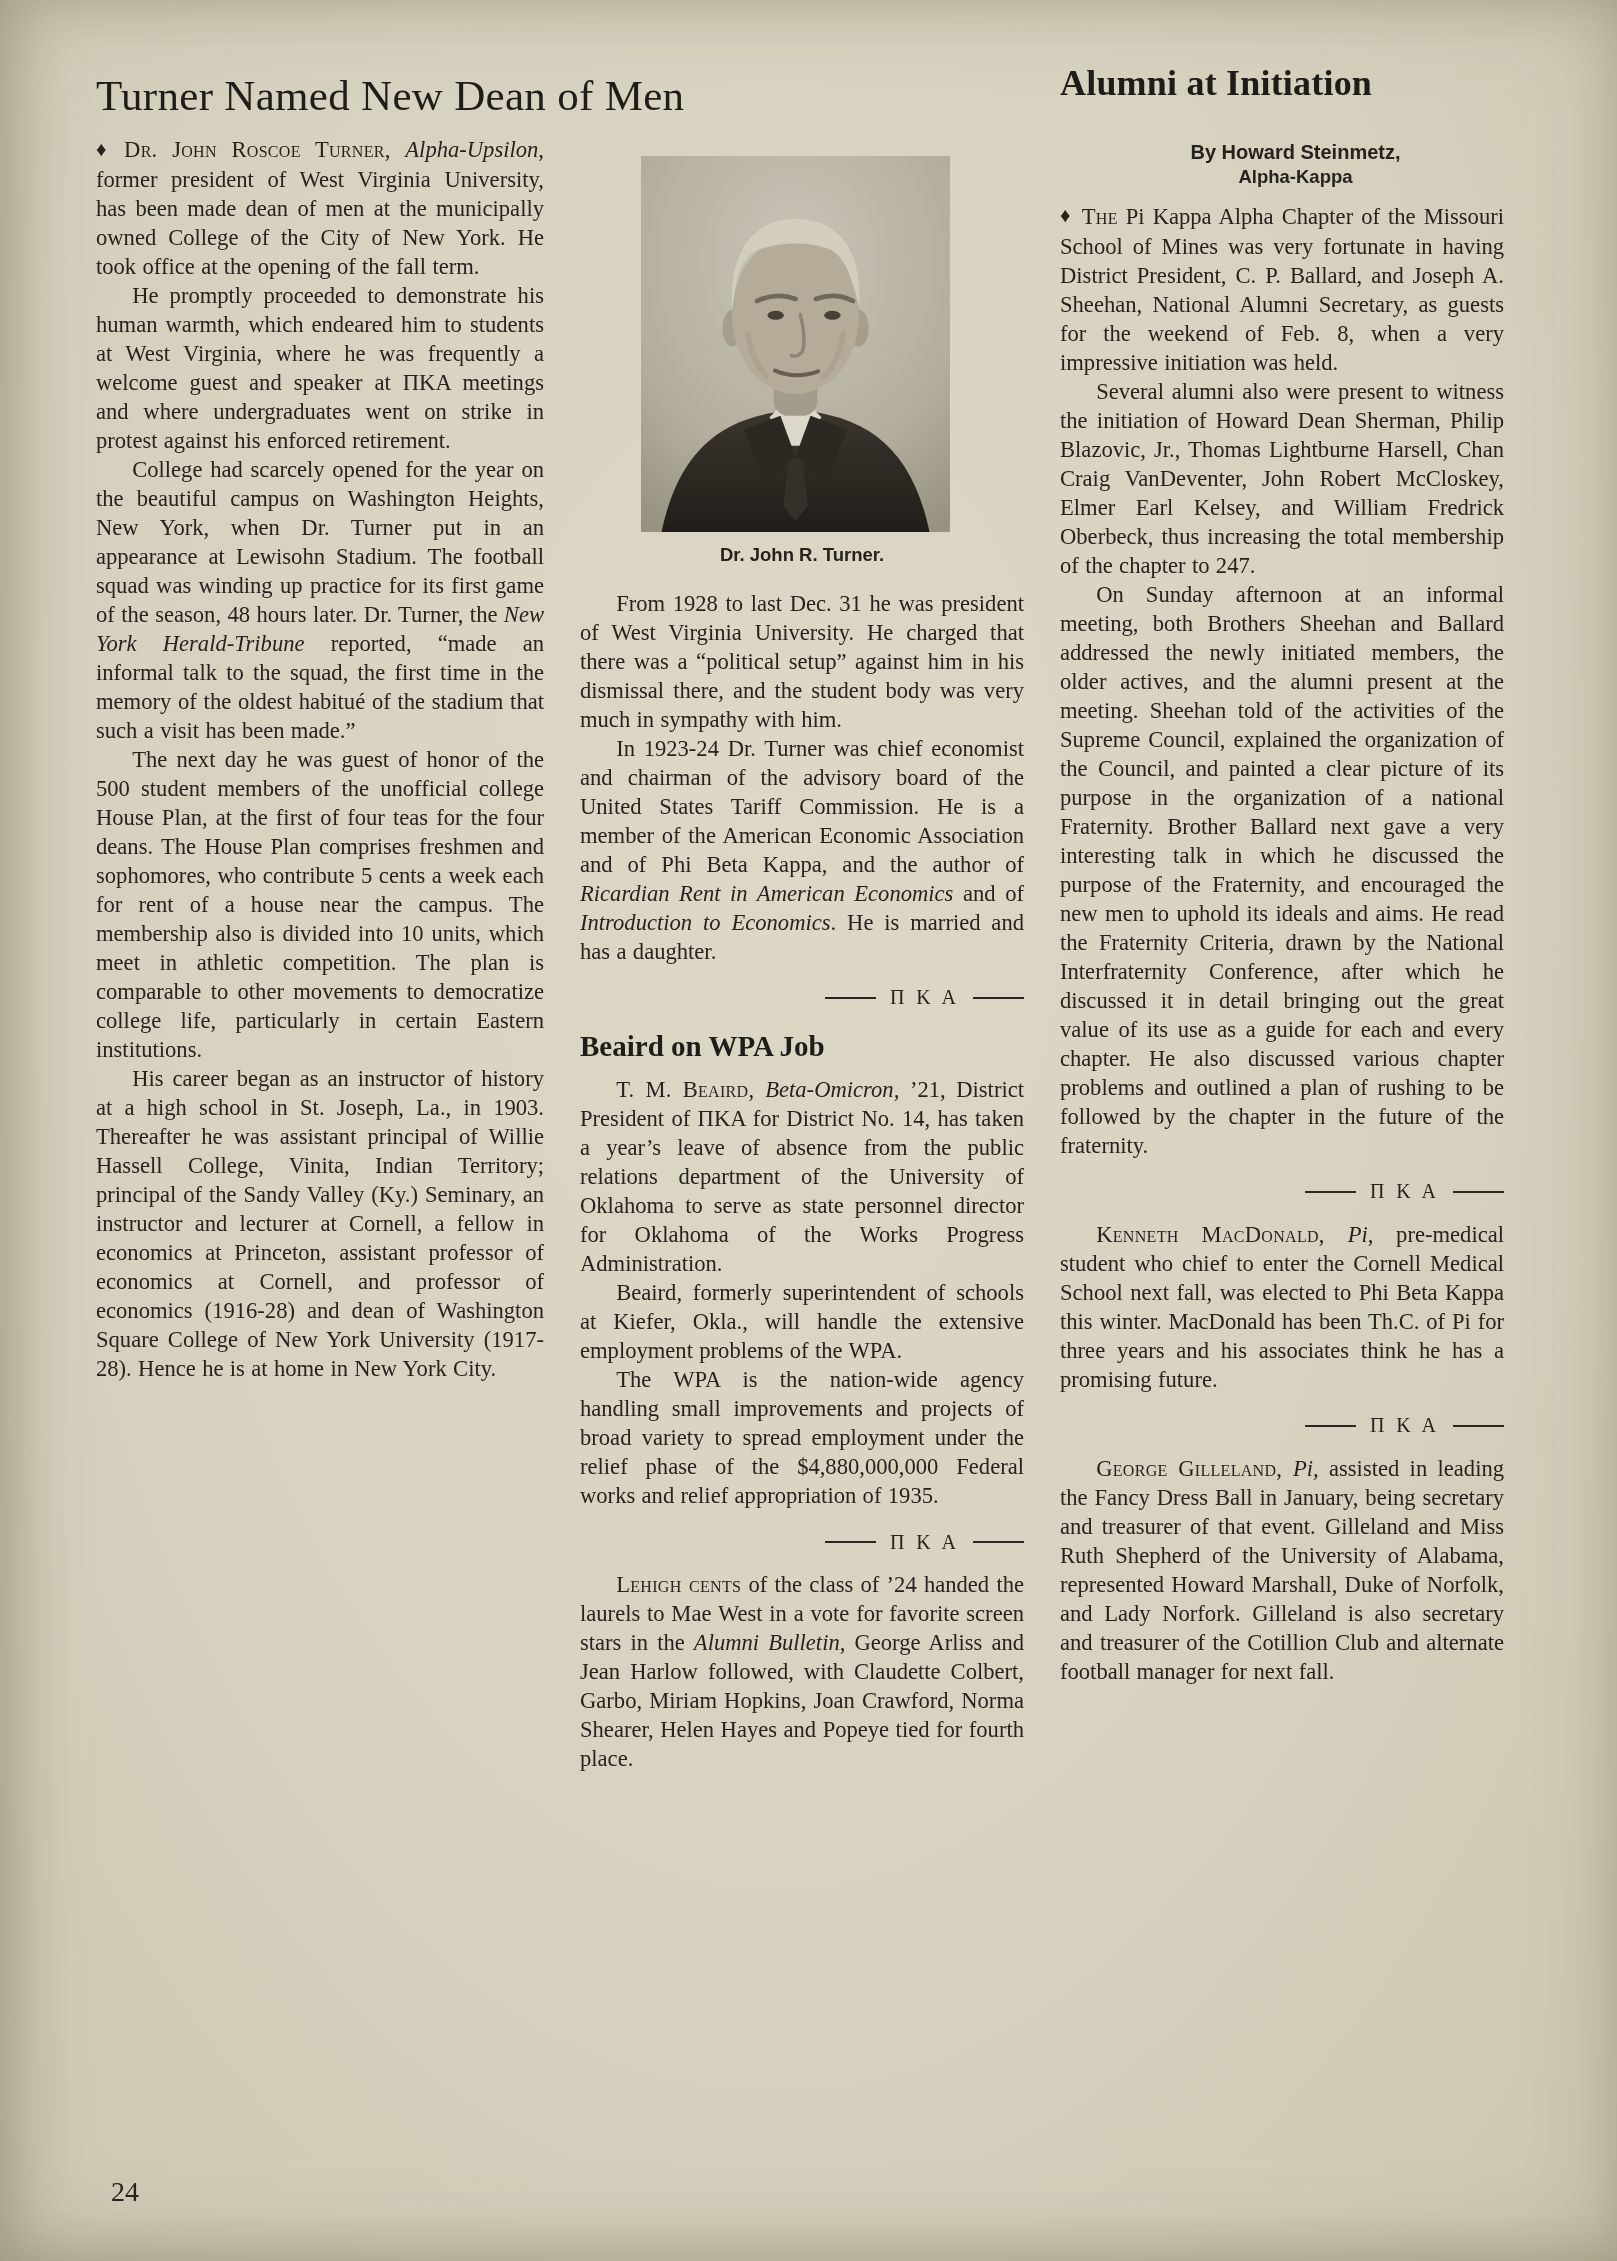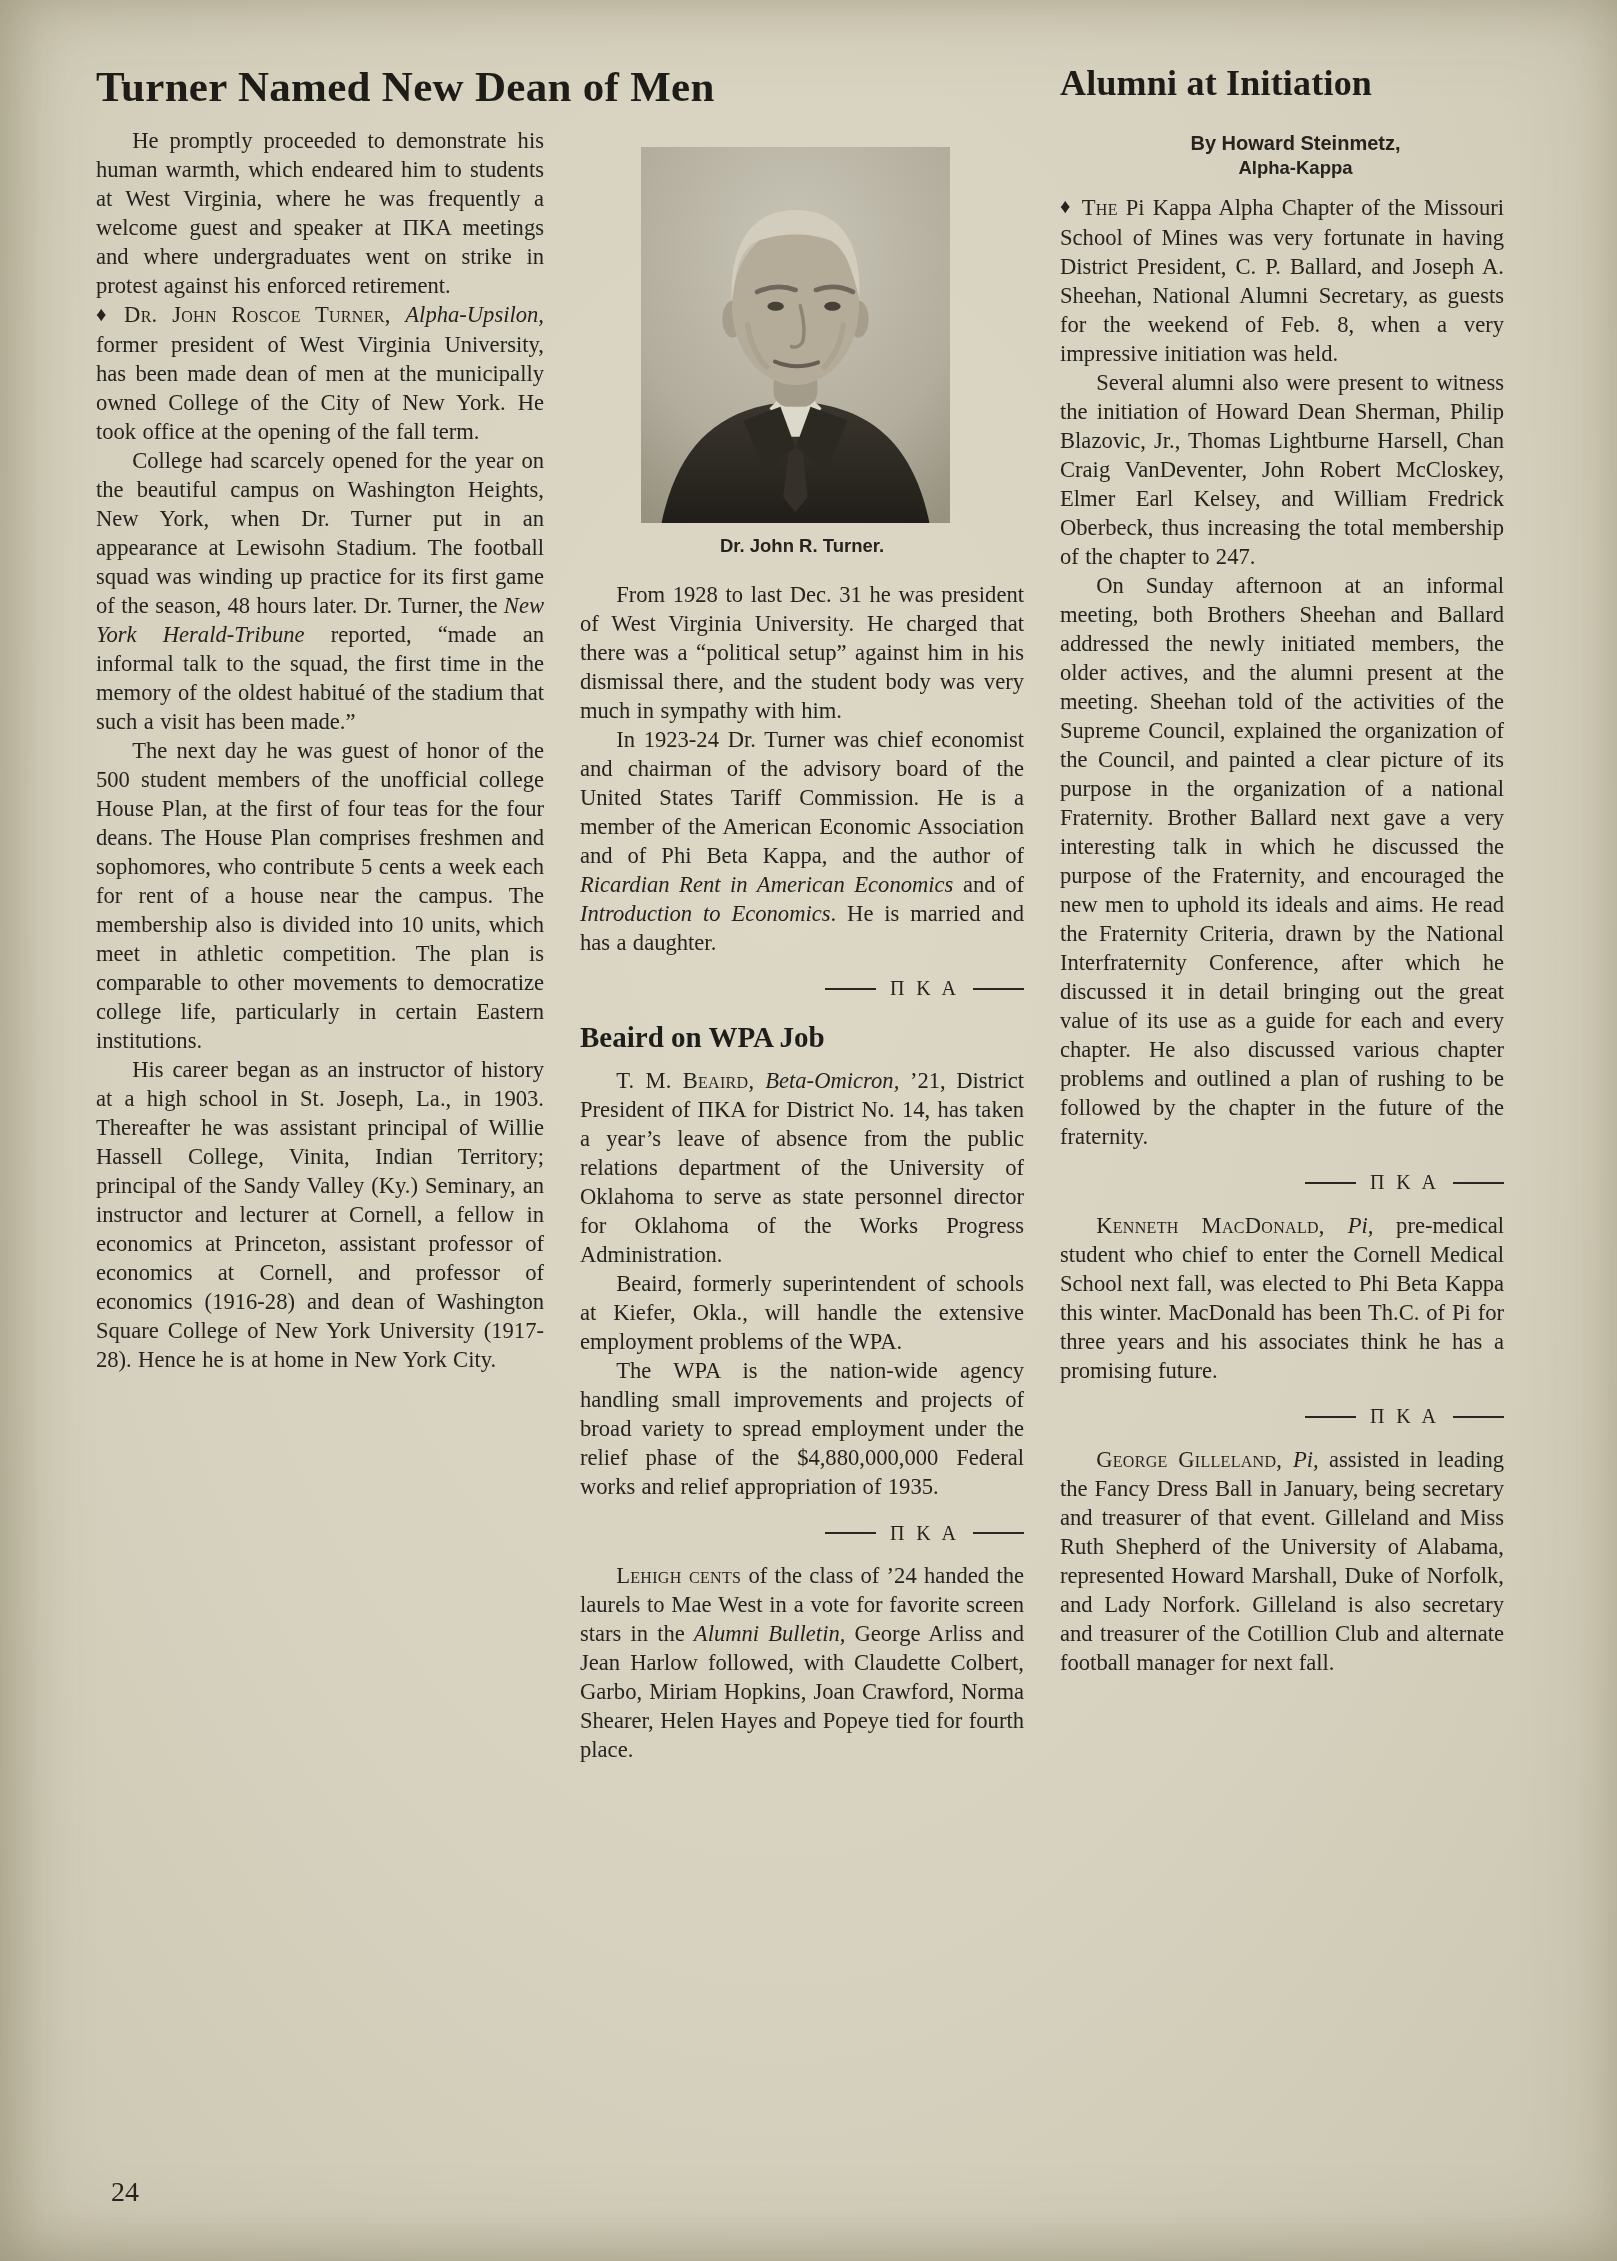--- a/index.html
+++ b/index.html
@@ -21,22 +21,22 @@
     box-shadow: inset 0 0 96px rgba(92,82,52,.22), inset 23px 0 48px rgba(85,75,45,.14), inset 0 -13.7px 41px rgba(85,75,45,.10);
   }
   .grid {
     display:grid;
     grid-template-columns: 448px 444px 444px;
     column-gap: 36px;
     grid-template-rows:auto auto;
   }
   .main-headline {
     grid-column: 1 / 3; grid-row: 1;
-    font-size:43px; font-weight:700; letter-spacing:0.3px;
-    color:#1f1d19; margin: 0 0 15px 0;
+    font-size:43px; font-weight:400; letter-spacing:0.3px;
+    color:#1f1d19; margin: 9px 0 15px 0;
   }
   .col3-header { grid-column: 3; grid-row: 1; }
   .alumni-headline {
     font-size:36px; font-weight:700; letter-spacing:0.2px;
     color:#1f1d19;
   }
   .col { grid-row: 2; }
   .col1 { grid-column:1; }
   .col2 { grid-column:2; }
   .col3 { grid-column:3; }
@@ -91,22 +91,22 @@
 <div class="page">
   <div class="grid">
 
     <h1 class="main-headline">Turner Named New Dean of Men</h1>
 
     <div class="col3-header">
       <h2 class="alumni-headline">Alumni at Initiation</h2>
     </div>
 
     <div class="col col1">
+      <p class="body-par lead"><span class="marker">♦</span><span class="sc">Dr. John Roscoe Turner, </span><span class="i">Alpha-Upsilon, </span><span>former president of West Virginia University, has been made dean of men at the municipally owned College of the City of New York. He took office at the opening of the fall term.</span></p>
       <p class="body-par">He promptly proceeded to demonstrate his human warmth, which endeared him to students at West Virginia, where he was frequently a welcome guest and speaker at ΠΚΑ meetings and where undergraduates went on strike in protest against his enforced retirement.</p>
-      <p class="body-par lead"><span class="marker">♦</span><span class="sc">Dr. John Roscoe Turner, </span><span class="i">Alpha-Upsilon, </span><span>former president of West Virginia University, has been made dean of men at the municipally owned College of the City of New York. He took office at the opening of the fall term.</span></p>
       <p class="body-par"><span>College had scarcely opened for the year on the beautiful campus on Washington Heights, New York, when Dr. Turner put in an appearance at Lewisohn Stadium. The football squad was winding up practice for its first game of the season, 48 hours later. Dr. Turner, the </span><span class="i">New York Herald-Tribune</span><span> reported, “made an informal talk to the squad, the first time in the memory of the oldest habitué of the stadium that such a visit has been made.”</span></p>
       <p class="body-par">The next day he was guest of honor of the 500 student members of the unofficial college House Plan, at the first of four teas for the four deans. The House Plan comprises freshmen and sophomores, who contribute 5 cents a week each for rent of a house near the campus. The membership also is divided into 10 units, which meet in athletic competition. The plan is comparable to other movements to democratize college life, particularly in certain Eastern institutions.</p>
       <p class="body-par">His career began as an instructor of history at a high school in St. Joseph, La., in 1903. Thereafter he was assistant principal of Willie Hassell College, Vinita, Indian Territory; principal of the Sandy Valley (Ky.) Seminary, an instructor and lecturer at Cornell, a fellow in economics at Princeton, assistant professor of economics at Cornell, and professor of economics (1916-28) and dean of Washington Square College of New York University (1917-28). Hence he is at home in New York City.</p>
     </div>
 
     <div class="col col2">
       <figure class="photo-figure">
         <svg viewBox="0 0 452 550" role="img" aria-label="portrait">
           <defs>
             <radialGradient id="photobg" cx="50%" cy="28%" r="85%">

